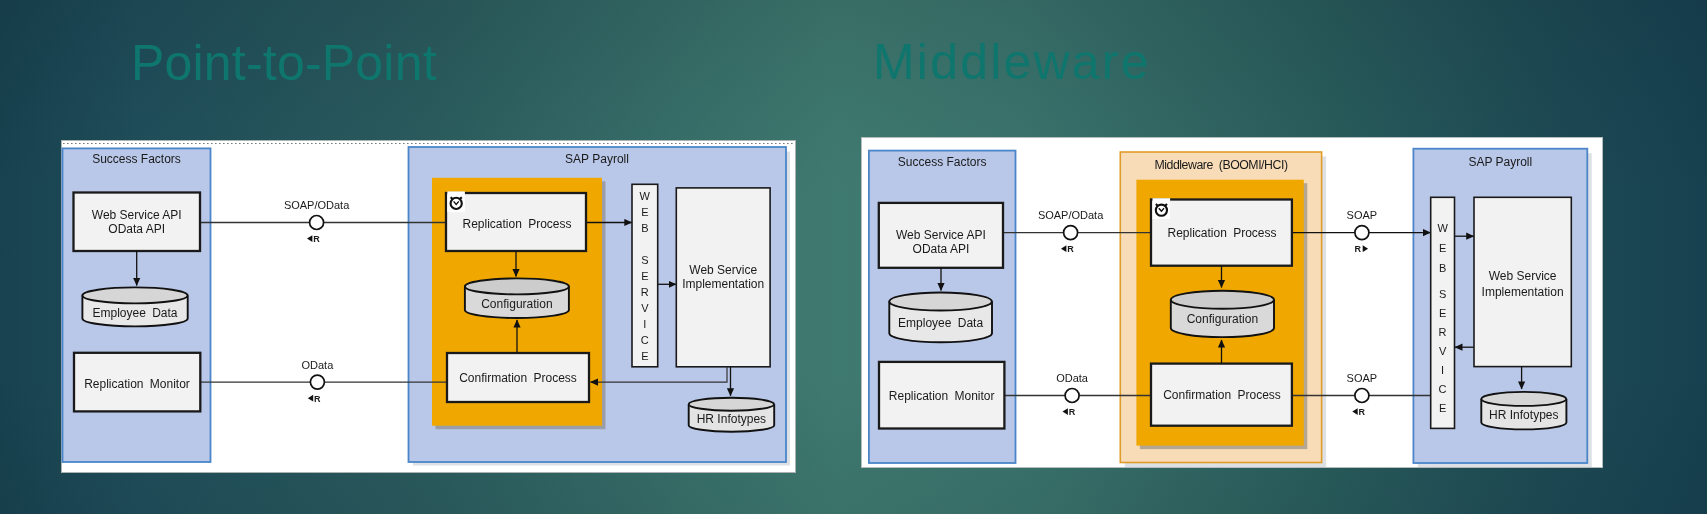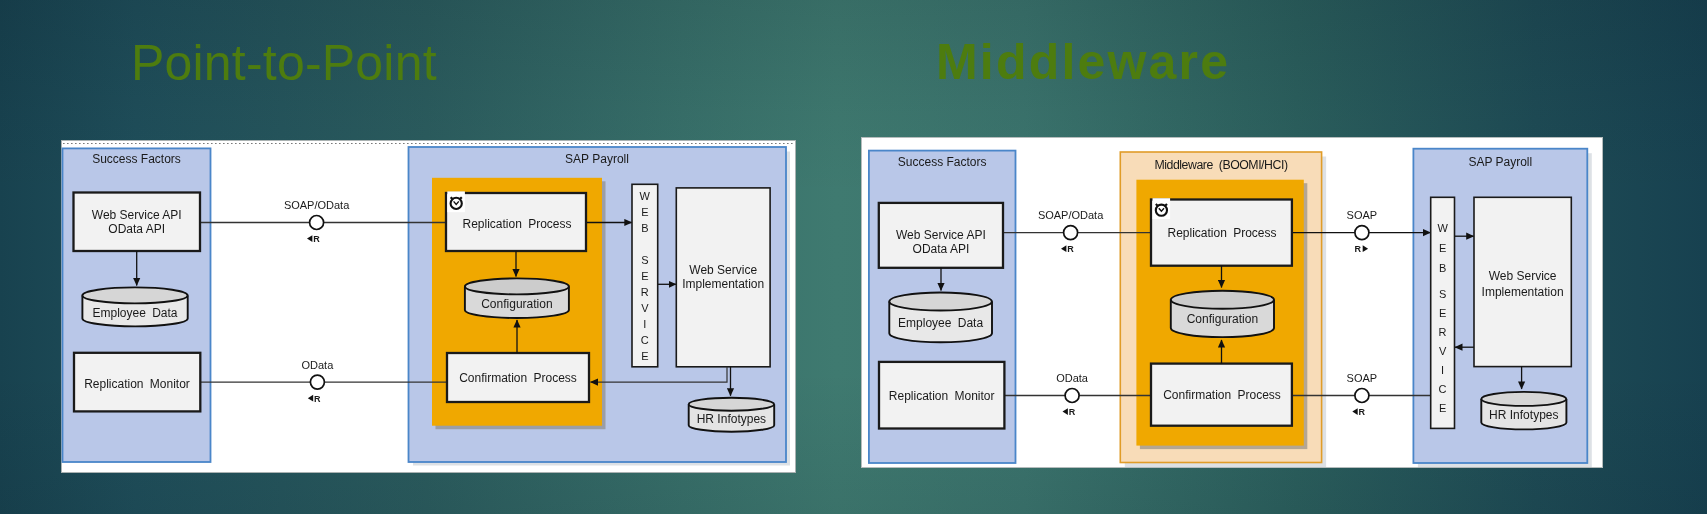--- a/index.html
+++ b/index.html
@@ -3,29 +3,29 @@
 <meta charset="utf-8">
 <style>
   html,body{margin:0;padding:0;}
   body{width:1707px;height:514px;overflow:hidden;font-family:"Liberation Sans",sans-serif;position:relative;}
   .bg{position:absolute;left:0;top:0;width:1707px;height:514px;
       background:
         linear-gradient(to right, #18424f 0%, #1f4e5a 8%, #2b5c5e 25%, #38706a 40%, #3f7a70 49%, #3b746d 60%, #2b5f5d 76%, #1e4b55 90%, #174150 100%);
   }
   .shade{position:absolute;left:0;top:0;width:1707px;height:514px;
       background:linear-gradient(to bottom, rgba(5,18,28,0.12) 0%, rgba(5,18,28,0.04) 22%, rgba(0,0,0,0) 38%, rgba(0,0,0,0) 72%, rgba(5,18,28,0.08) 100%);}
-  .title{position:absolute;color:#4d7c0f;font-size:50px;letter-spacing:1px;white-space:nowrap;}
+  .title{position:absolute;color:#0f766e;font-size:50px;letter-spacing:1px;white-space:nowrap;}
   svg text{font-family:"Liberation Sans",sans-serif;fill:#1a1a1a;}
 </style>
 </head>
 <body>
 <div class="bg"></div>
 <div class="shade"></div>
 <div class="title" id="t1" style="left:131px;top:34px;letter-spacing:0.2px;">Point-to-Point</div>
-<div class="title" id="t2" style="left:936px;top:33px;letter-spacing:2.2px;font-weight:bold;">Middleware</div>
+<div class="title" id="t2" style="left:873px;top:33px;letter-spacing:2.2px;">Middleware</div>
 
 <svg id="d1" style="position:absolute;left:61px;top:140px;" width="735" height="333" viewBox="0 0 735 333">
   <defs>
     <marker id="ar" markerWidth="9" markerHeight="8" refX="7.5" refY="4" orient="auto" markerUnits="userSpaceOnUse">
       <path d="M0,0.4 L8,4 L0,7.6 z" fill="#111"></path>
     </marker>
   </defs>
   <rect x="0.5" y="0.5" width="734" height="332" fill="#ffffff" stroke="#aab2b2" stroke-width="1"></rect>
   <line x1="2" y1="3.5" x2="733" y2="3.5" stroke="#7a7a7a" stroke-width="1.2" stroke-dasharray="1.6 2.4"></line>
 

